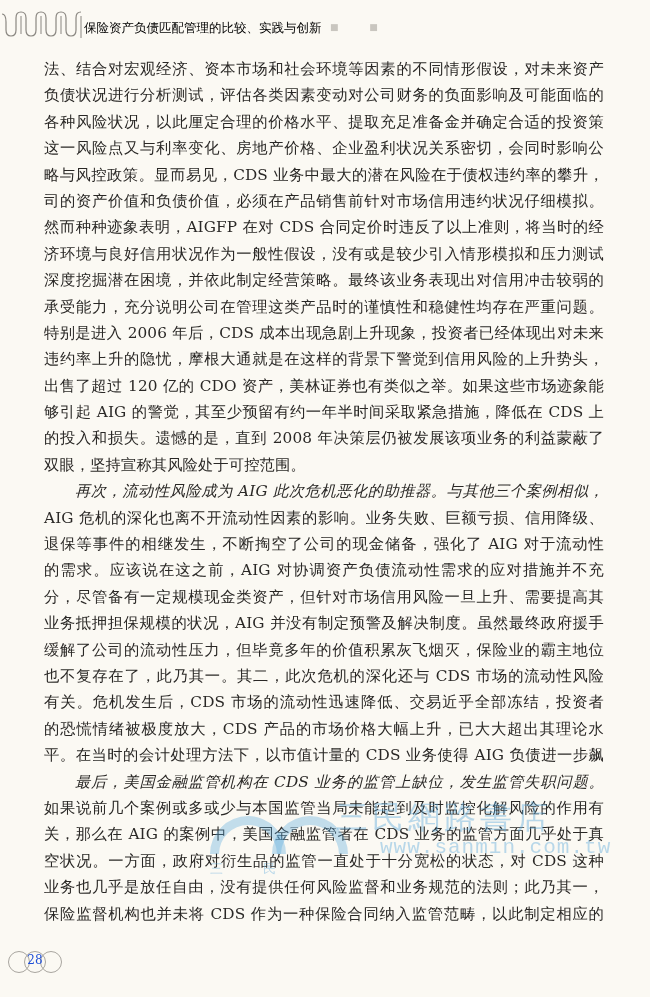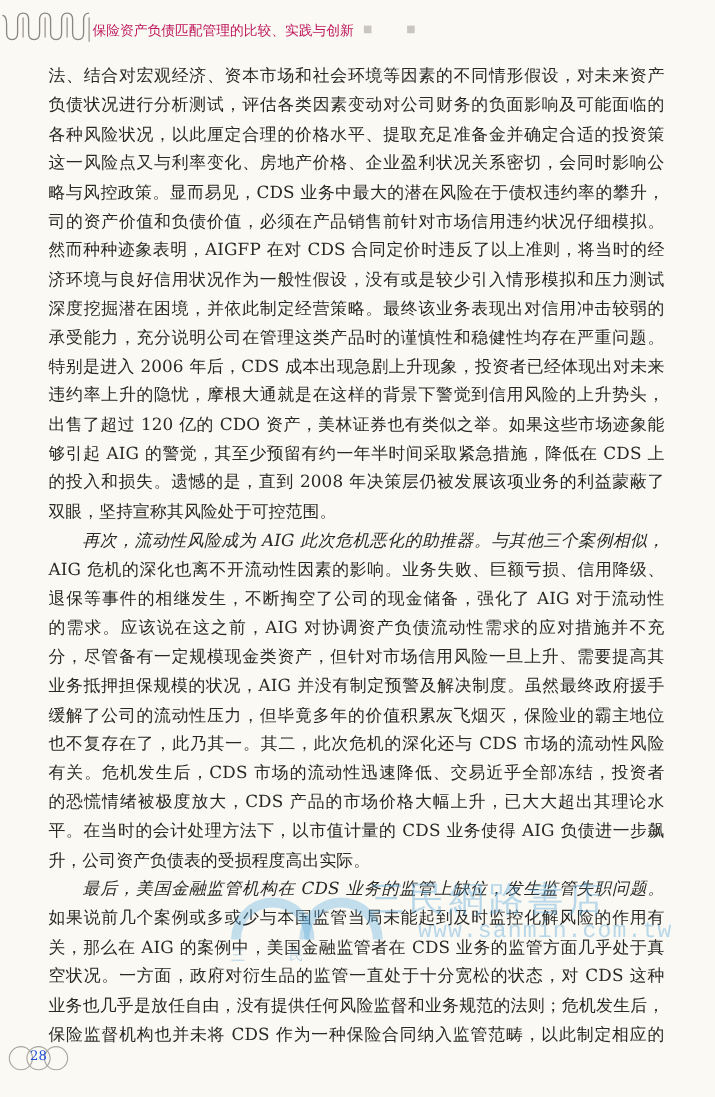--- a/index.html
+++ b/index.html
@@ -10,21 +10,21 @@
     overflow: hidden;
     font-family: "DejaVu Serif", "Liberation Serif", serif;
     color: #2a2826;
   }
   .header {
     position: absolute; left: 0; top: 0; width: 650px; height: 50px;
   }
   .header svg { position: absolute; left: 2px; top: 10px; }
   .running-title {
     position: absolute; left: 84px; top: 20px;
-    font-size: 12.5px; color: #be185d; letter-spacing: 0px;
+    font-size: 12.5px; color: #000000; letter-spacing: 0px;
     font-family: Liberation Sans, sans-serif;
   }
   .header-dots {
     position: absolute; left: 330px; top: 22px; font-size: 9px; color: #c9c6bf; letter-spacing: 14px;
   }
   .body-text {
     position: absolute; left: 44px; top: 56px; width: 560px;
   }
   .line {
     height: 26.4px; line-height: 26.4px;
@@ -97,26 +97,25 @@
     <div class="line">AIG 危机的深化也离不开流动性因素的影响。业务失败、巨额亏损、信用降级、</div>
     <div class="line"><span>退保等事件的相继发生，不断掏空了公司的现金储备，强化了 AIG 对</span><span class="underline-mark">于流动性</span></div>
     <div class="line">的需求。应该说在这之前，AIG 对协调资产负债流动性需求的应对措施并不充</div>
     <div class="line">分，尽管备有一定规模现金类资产，但针对市场信用风险一旦上升、需要提高其</div>
     <div class="line">业务抵押担保规模的状况，AIG 并没有制定预警及解决制度。虽然最终政府援手</div>
     <div class="line">缓解了公司的流动性压力，但毕竟多年的价值积累灰飞烟灭，保险业的霸主地位</div>
     <div class="line">也不复存在了，此乃其一。其二，此次危机的深化还与 CDS 市场的流动性风险</div>
     <div class="line">有关。危机发生后，CDS 市场的流动性迅速降低、交易近乎全部冻结，投资者</div>
     <div class="line">的恐慌情绪被极度放大，CDS 产品的市场价格大幅上升，已大大超出其理论水</div>
     <div class="line">平。在当时的会计处理方法下，以市值计量的 CDS 业务使得 AIG 负债进一步飙</div>
-    <div class="line last">升，公司资产负债表的受损程度高出实际。</div>
     <div class="line indent">最后，美国金融监管机构在 CDS 业务的监管上缺位，发生监管失职问题。</div>
     <div class="line">如果说前几个案例或多或少与本国监管当局未能起到及时监控化解风险的作用有</div>
     <div class="line">关，那么在 AIG 的案例中，美国金融监管者在 CDS 业务的监管方面几乎处于真</div>
     <div class="line">空状况。一方面，政府对衍生品的监管一直处于十分宽松的状态，对 CDS 这种</div>
-    <div class="line">业务也几乎是放任自由，没有提供任何风险监督和业务规范的法则；危机发生后，</div>
+    <div class="line">业务也几乎是放任自由，没有提供任何风险监督和业务规范的法则；此乃其一，</div>
     <div class="line">保险监督机构也并未将 CDS 作为一种保险合同纳入监管范畴，以此制定相应的</div>
   </div>
 
 <div class="watermark">
   <div class="wm-logo">
     <div class="arc" style="left:0;"></div>
     <div class="arc" style="left:62px;"></div>
     <div class="wm-logo-chars">
       <span>三</span><span>民</span>
     </div>

